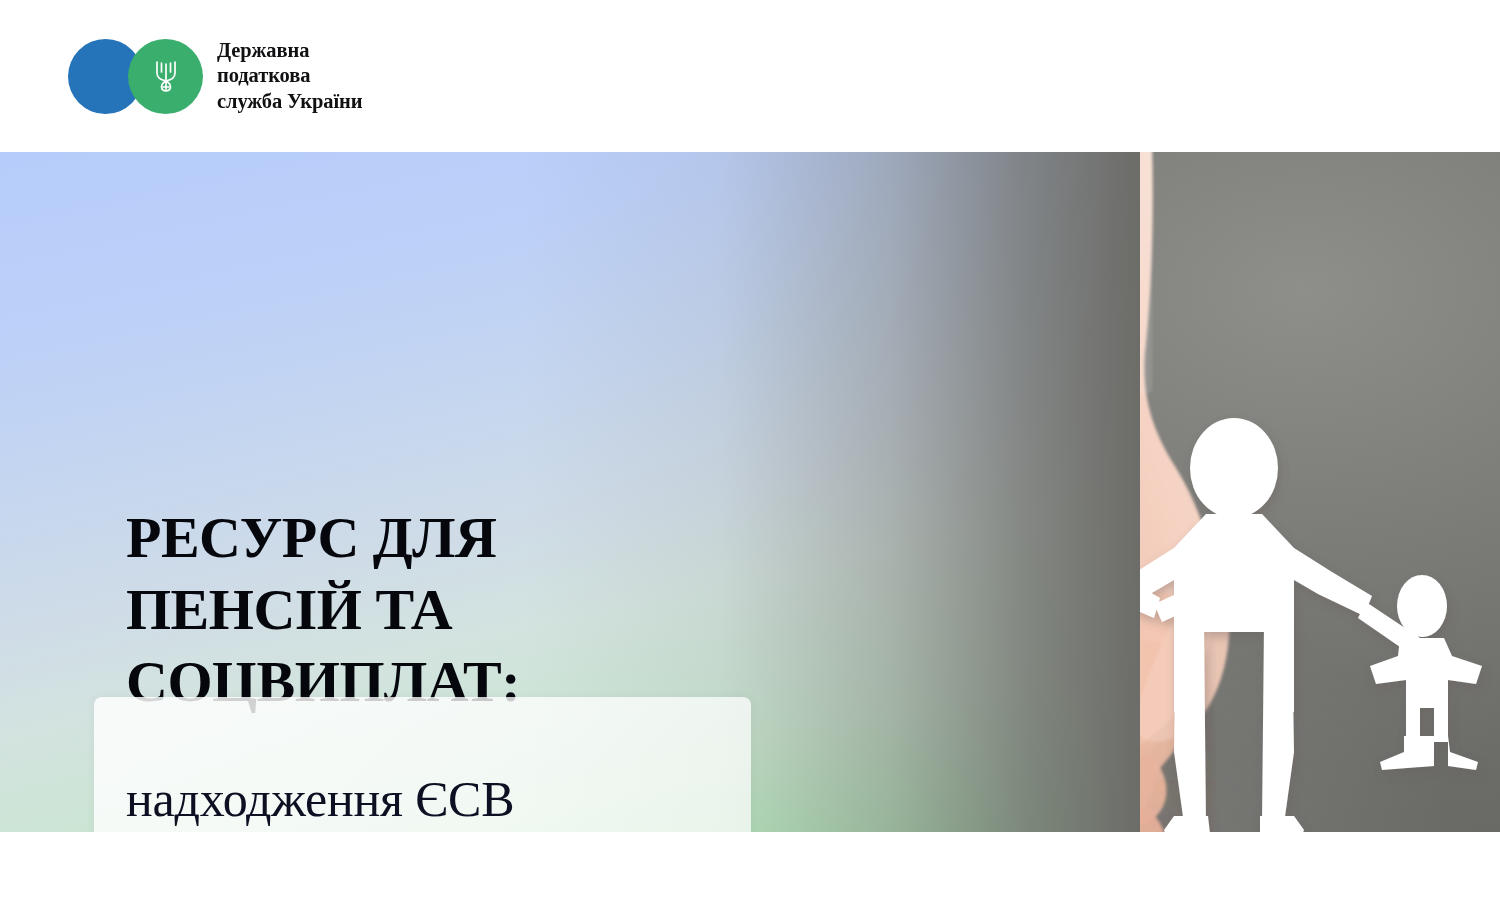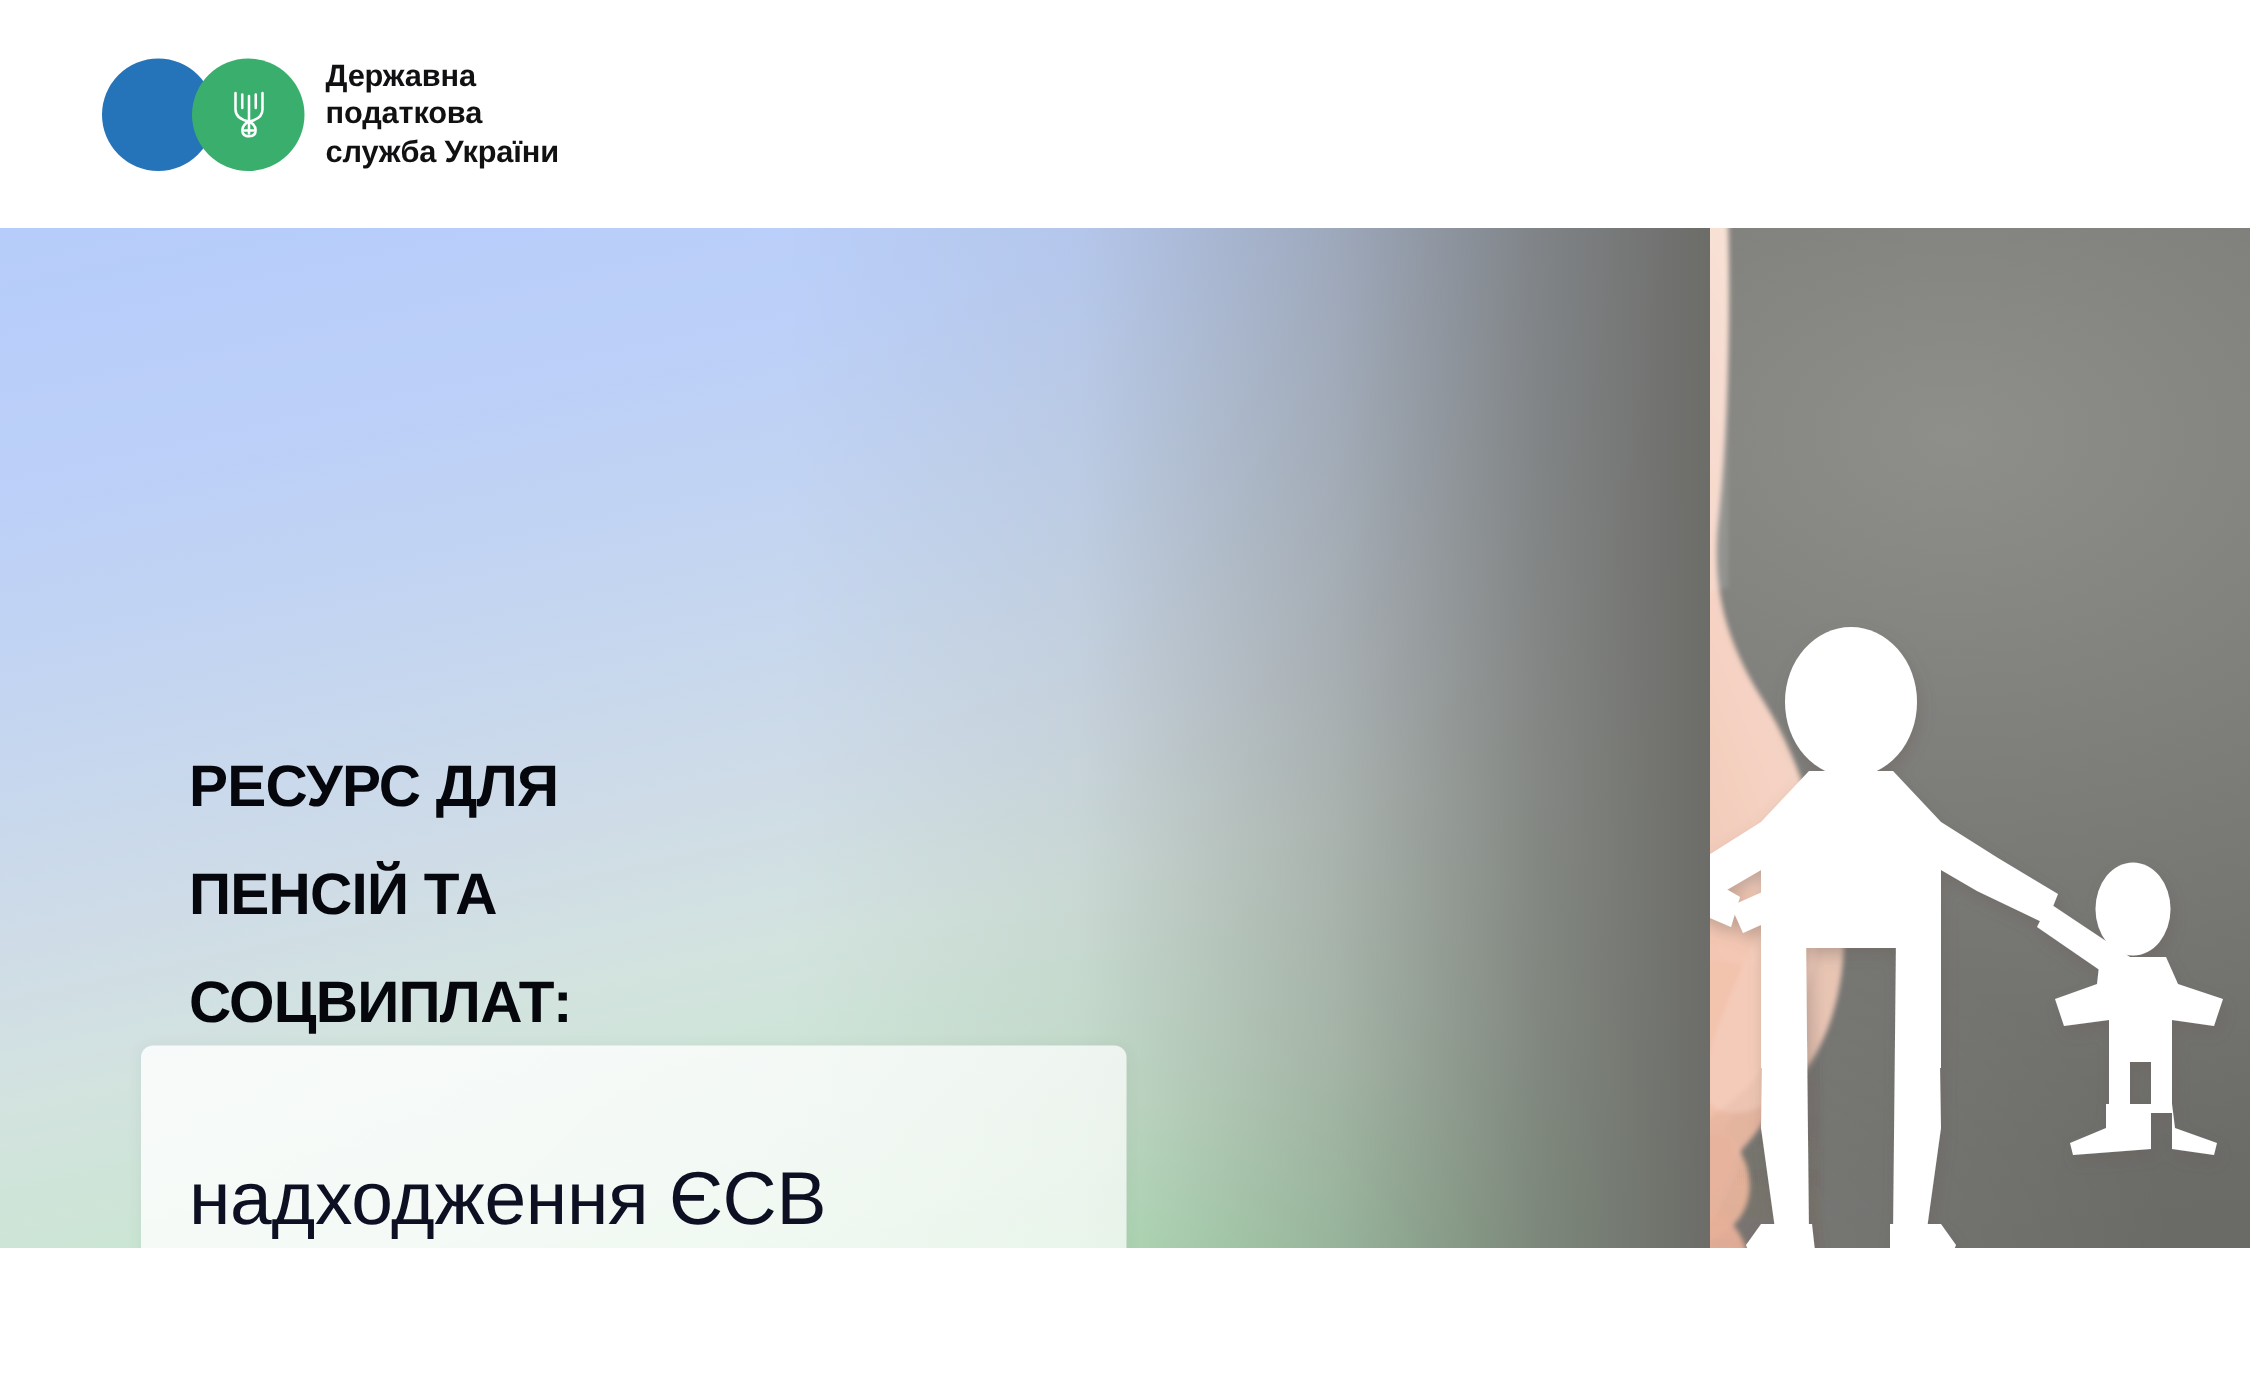--- a/index.html
+++ b/index.html
@@ -2,21 +2,21 @@
 <html lang="uk"><head>
 <meta charset="utf-8">
 <title>ДПС України — Ресурс для пенсій та соцвиплат</title>
 <style>
   html,body{margin:0;padding:0;}
   body{
     width:1500px;height:920px;
     font-family:"Liberation Sans","DejaVu Sans",sans-serif;
     background:#ffffff;overflow:hidden;
   }
-  .banner{position:relative;width:1500px;height:832px;overflow:hidden;background:#fff;}
+  .banner{position:relative;width:1500px;height:832px;overflow:hidden;background:#fff;font-family:Liberation Serif, serif;}
 
   
   .header{
     position:absolute;left:0;top:0;width:1500px;height:152px;
     background:#ffffff;z-index:40;
     display:flex;align-items:center;
   }
   .logo-wrap{display:flex;align-items:center;margin-left:68px;}
   .logo-marks{position:relative;width:135px;height:75px;flex:0 0 auto;}
   .circle{position:absolute;top:0;border-radius:50%;width:75px;height:75px;}
@@ -51,21 +51,21 @@
       linear-gradient(168deg, #b6ccfa 0%, #bcd0f8 18%, #c5d6ef 34%, #cfdce7 48%, #d3e3df 58%, #c8e6cf 74%, #aee7b7 88%, #a9e6b3 100%);
   }
 
   
   .hands{position:absolute;left:760px;top:0;width:740px;height:768px;}
   .hands svg{position:absolute;left:0;top:0;width:740px;height:768px;}
 
   
   .headline{
     position:absolute;left:126px;top:311px;width:620px;z-index:30;
-    font-size:39px;line-height:72px;font-weight:700;
+    font-size:58px;line-height:72px;font-weight:700;
     color:#05070d;letter-spacing:-0.5px;text-transform:uppercase;
     white-space:pre-line;
   }
 
   
   .subpanel{
     position:absolute;left:94px;top:545px;width:657px;height:231px;z-index:30;
     border-radius:8px;
     background:linear-gradient(135deg, rgba(255,255,255,.84) 0%, rgba(255,255,255,.78) 45%, rgba(250,252,250,.74) 100%);
     box-shadow:0 1px 10px rgba(70,90,80,.08);

